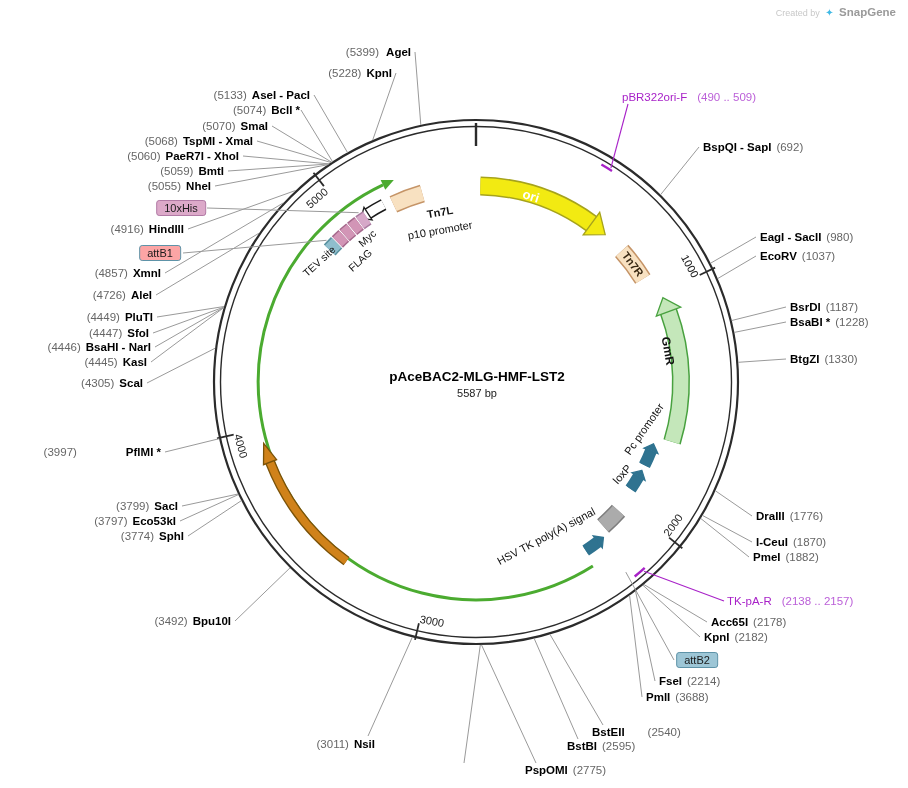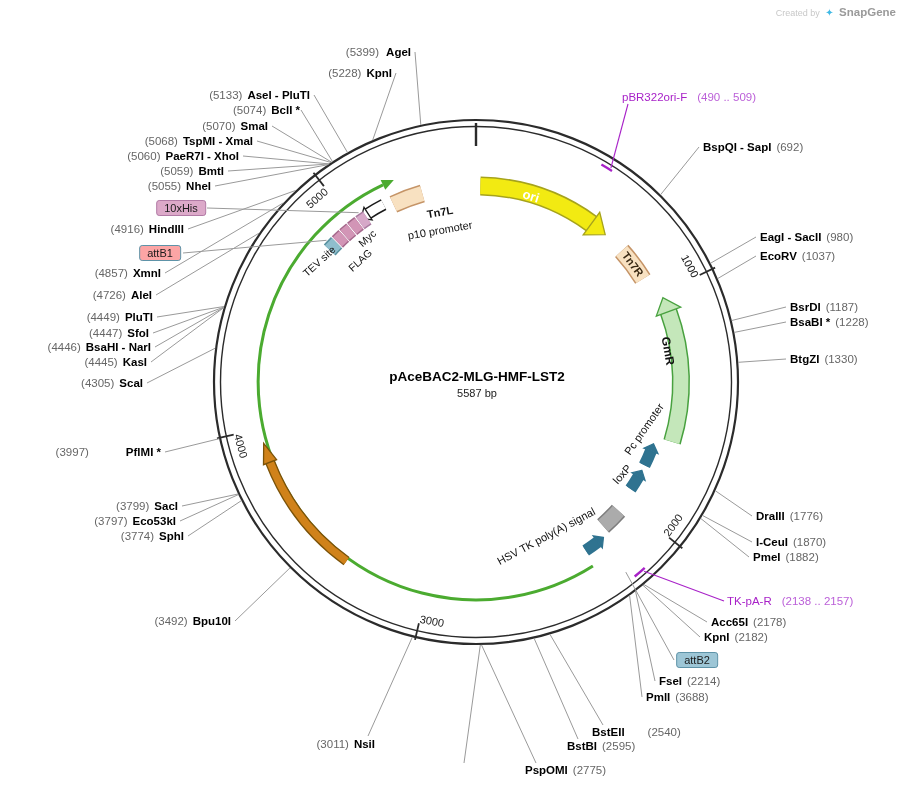--- a/index.html
+++ b/index.html
@@ -127,36 +127,36 @@
       <path d="M644.7 567.8 A251 251 0 0 1 634.7 576.5" fill="none" stroke="#A822C8" stroke-width="2.4"></path>
     </svg>
   <div id="labels">
       <div class="ticklabel" style="left: 689.625px; top: 266.184px; transform: translate(-50%, -50%) rotate(61.5deg);">1000</div>
       <div class="ticklabel" style="left: 672.663px; top: 524.732px; transform: translate(-50%, -50%) rotate(-54deg);">2000</div>
       <div class="ticklabel" style="left: 432.108px; top: 621.003px; transform: translate(-50%, -50%) rotate(10.4deg);">3000</div>
       <div class="ticklabel" style="left: 241.455px; top: 445.542px; transform: translate(-50%, -50%) rotate(74.8deg);">4000</div>
       <div class="ticklabel" style="left: 317.466px; top: 197.837px; transform: translate(-50%, -50%) rotate(319.3deg);">5000</div>
       <div class="site align-r" style="left: 411px; top: 52px;"><span class="num">(5399)</span><span class="nm" style="margin-left: 7px;">AgeI</span></div>
       <div class="site align-r" style="left: 392px; top: 73px;"><span class="num">(5228)</span><span class="nm" style="margin-left: 5px;">KpnI</span></div>
-      <div class="site align-r" style="left: 310px; top: 95px;"><span class="num">(5133)</span><span class="nm" style="margin-left: 5px;">AseI - PluTI</span></div>
+      <div class="site align-r" style="left: 310px; top: 95px;"><span class="num">(5133)</span><span class="nm" style="margin-left: 5px;">AseI - PacI</span></div>
       <div class="site align-r" style="left: 300px; top: 110px;"><span class="num">(5074)</span><span class="nm" style="margin-left: 5px;">BclI *</span></div>
       <div class="site align-r" style="left: 268px; top: 126px;"><span class="num">(5070)</span><span class="nm" style="margin-left: 5px;">SmaI</span></div>
       <div class="site align-r" style="left: 253px; top: 141px;"><span class="num">(5068)</span><span class="nm" style="margin-left: 5px;">TspMI - XmaI</span></div>
       <div class="site align-r" style="left: 239px; top: 156px;"><span class="num">(5060)</span><span class="nm" style="margin-left: 5px;">PaeR7I - XhoI</span></div>
       <div class="site align-r" style="left: 224px; top: 171px;"><span class="num">(5059)</span><span class="nm" style="margin-left: 5px;">BmtI</span></div>
       <div class="site align-r" style="left: 211px; top: 186px;"><span class="num">(5055)</span><span class="nm" style="margin-left: 5px;">NheI</span></div>
       <div class="site align-r" style="left: 184px; top: 229px;"><span class="num">(4916)</span><span class="nm" style="margin-left: 5px;">HindIII</span></div>
       <div class="site align-r" style="left: 161px; top: 273px;"><span class="num">(4857)</span><span class="nm" style="margin-left: 5px;">XmnI</span></div>
       <div class="site align-r" style="left: 152px; top: 295px;"><span class="num">(4726)</span><span class="nm" style="margin-left: 5px;">AleI</span></div>
       <div class="site align-r" style="left: 153px; top: 317px;"><span class="num">(4449)</span><span class="nm" style="margin-left: 5px;">PluTI</span></div>
       <div class="site align-r" style="left: 149px; top: 333px;"><span class="num">(4447)</span><span class="nm" style="margin-left: 5px;">SfoI</span></div>
       <div class="site align-r" style="left: 151px; top: 347px;"><span class="num">(4446)</span><span class="nm" style="margin-left: 5px;">BsaHI - NarI</span></div>
       <div class="site align-r" style="left: 147px; top: 362px;"><span class="num">(4445)</span><span class="nm" style="margin-left: 5px;">KasI</span></div>
       <div class="site align-r" style="left: 143px; top: 383px;"><span class="num">(4305)</span><span class="nm" style="margin-left: 5px;">ScaI</span></div>
-      <div class="site align-r" style="left: 161px; top: 452px;"><span class="num">(3997)</span><span class="nm" style="margin-left: 5px; padding-left: 32px;">PflMI *</span></div>
+      <div class="site align-r" style="left: 161px; top: 452px;"><span class="num">(3997)</span><span class="nm" style="margin-left: 17px; padding-left: 32px;">PflMI *</span></div>
       <div class="site align-r" style="left: 178px; top: 506px;"><span class="num">(3799)</span><span class="nm" style="margin-left: 5px;">SacI</span></div>
       <div class="site align-r" style="left: 176px; top: 521px;"><span class="num">(3797)</span><span class="nm" style="margin-left: 5px;">Eco53kI</span></div>
       <div class="site align-r" style="left: 184px; top: 536px;"><span class="num">(3774)</span><span class="nm" style="margin-left: 5px;">SphI</span></div>
       <div class="site align-r" style="left: 231px; top: 621px;"><span class="num">(3492)</span><span class="nm" style="margin-left: 5px;">Bpu10I</span></div>
       <div class="site align-r" style="left: 375px; top: 744px;"><span class="num">(3011)</span><span class="nm" style="margin-left: 5px;">NsiI</span></div>
       <div class="site align-r" style="left: 474px; top: 770px; margin-top: 39px;"><span class="num">(2779)</span><span class="nm" style="margin-left: 5px;">ApaI</span></div>
       <div class="site align-l" style="left: 525px; top: 770px;"><span class="nm">PspOMI</span><span class="num" style="margin-left: 5px;">(2775)</span></div>
       <div class="site align-l" style="left: 567px; top: 746px;"><span class="nm">BstBI</span><span class="num" style="margin-left: 5px;">(2595)</span></div>
       <div class="site align-l" style="left: 592px; top: 732px;"><span class="nm">BstEII</span><span class="num" style="margin-left: 23px; text-align: right;">(2540)</span></div>
       <div class="site align-l" style="left: 703px; top: 147px;"><span class="nm">BspQI - SapI</span><span class="num" style="margin-left: 5px;">(692)</span></div>

